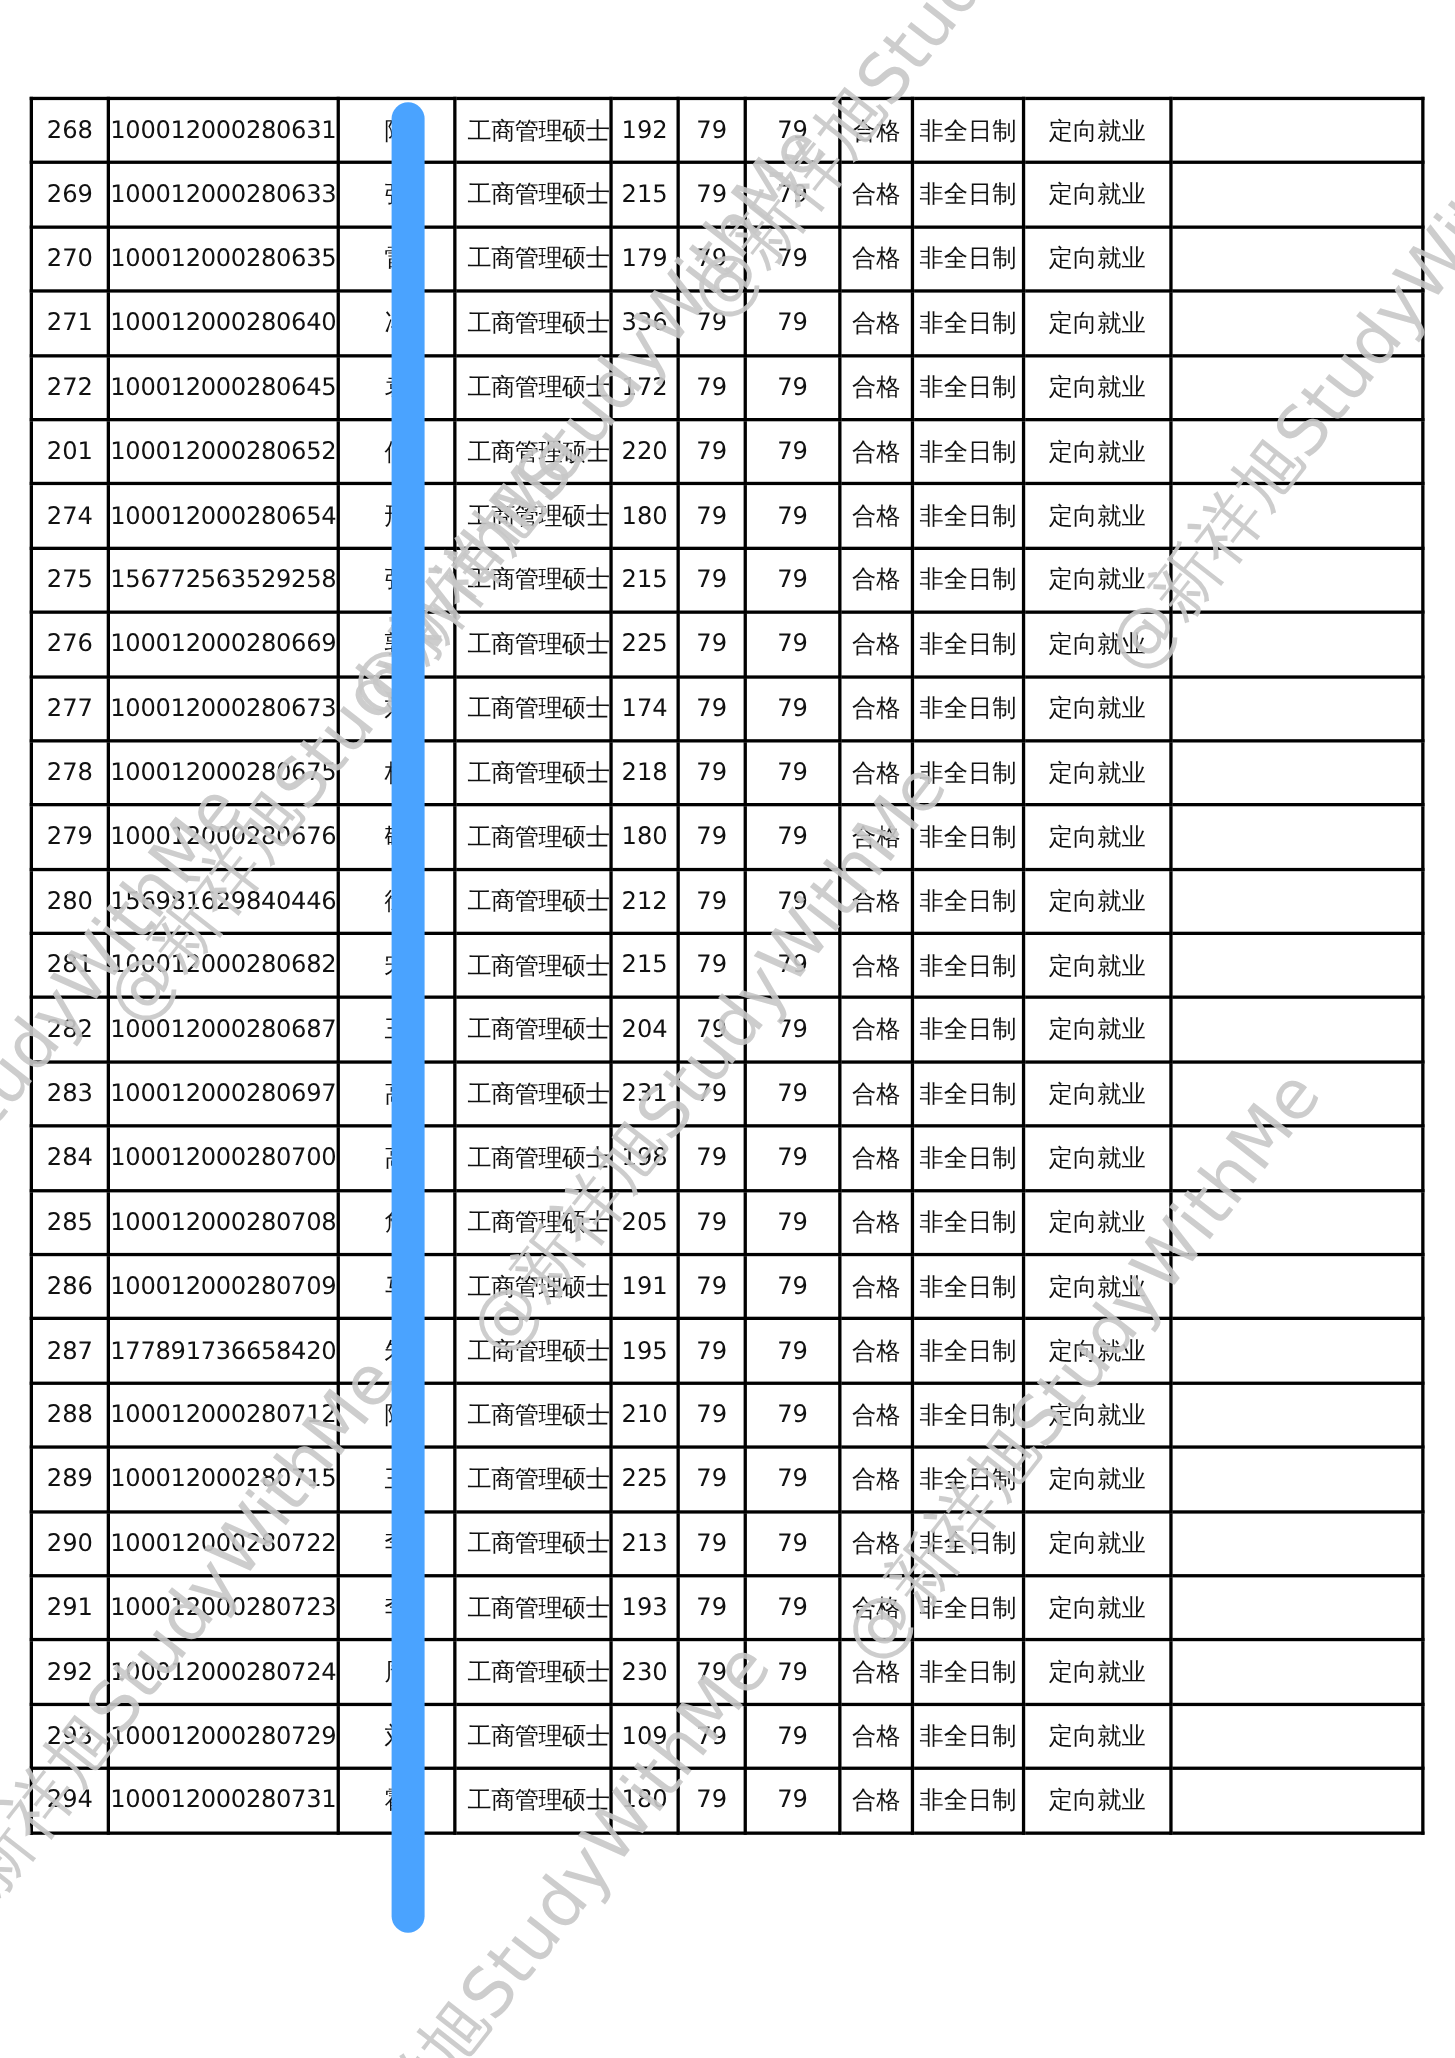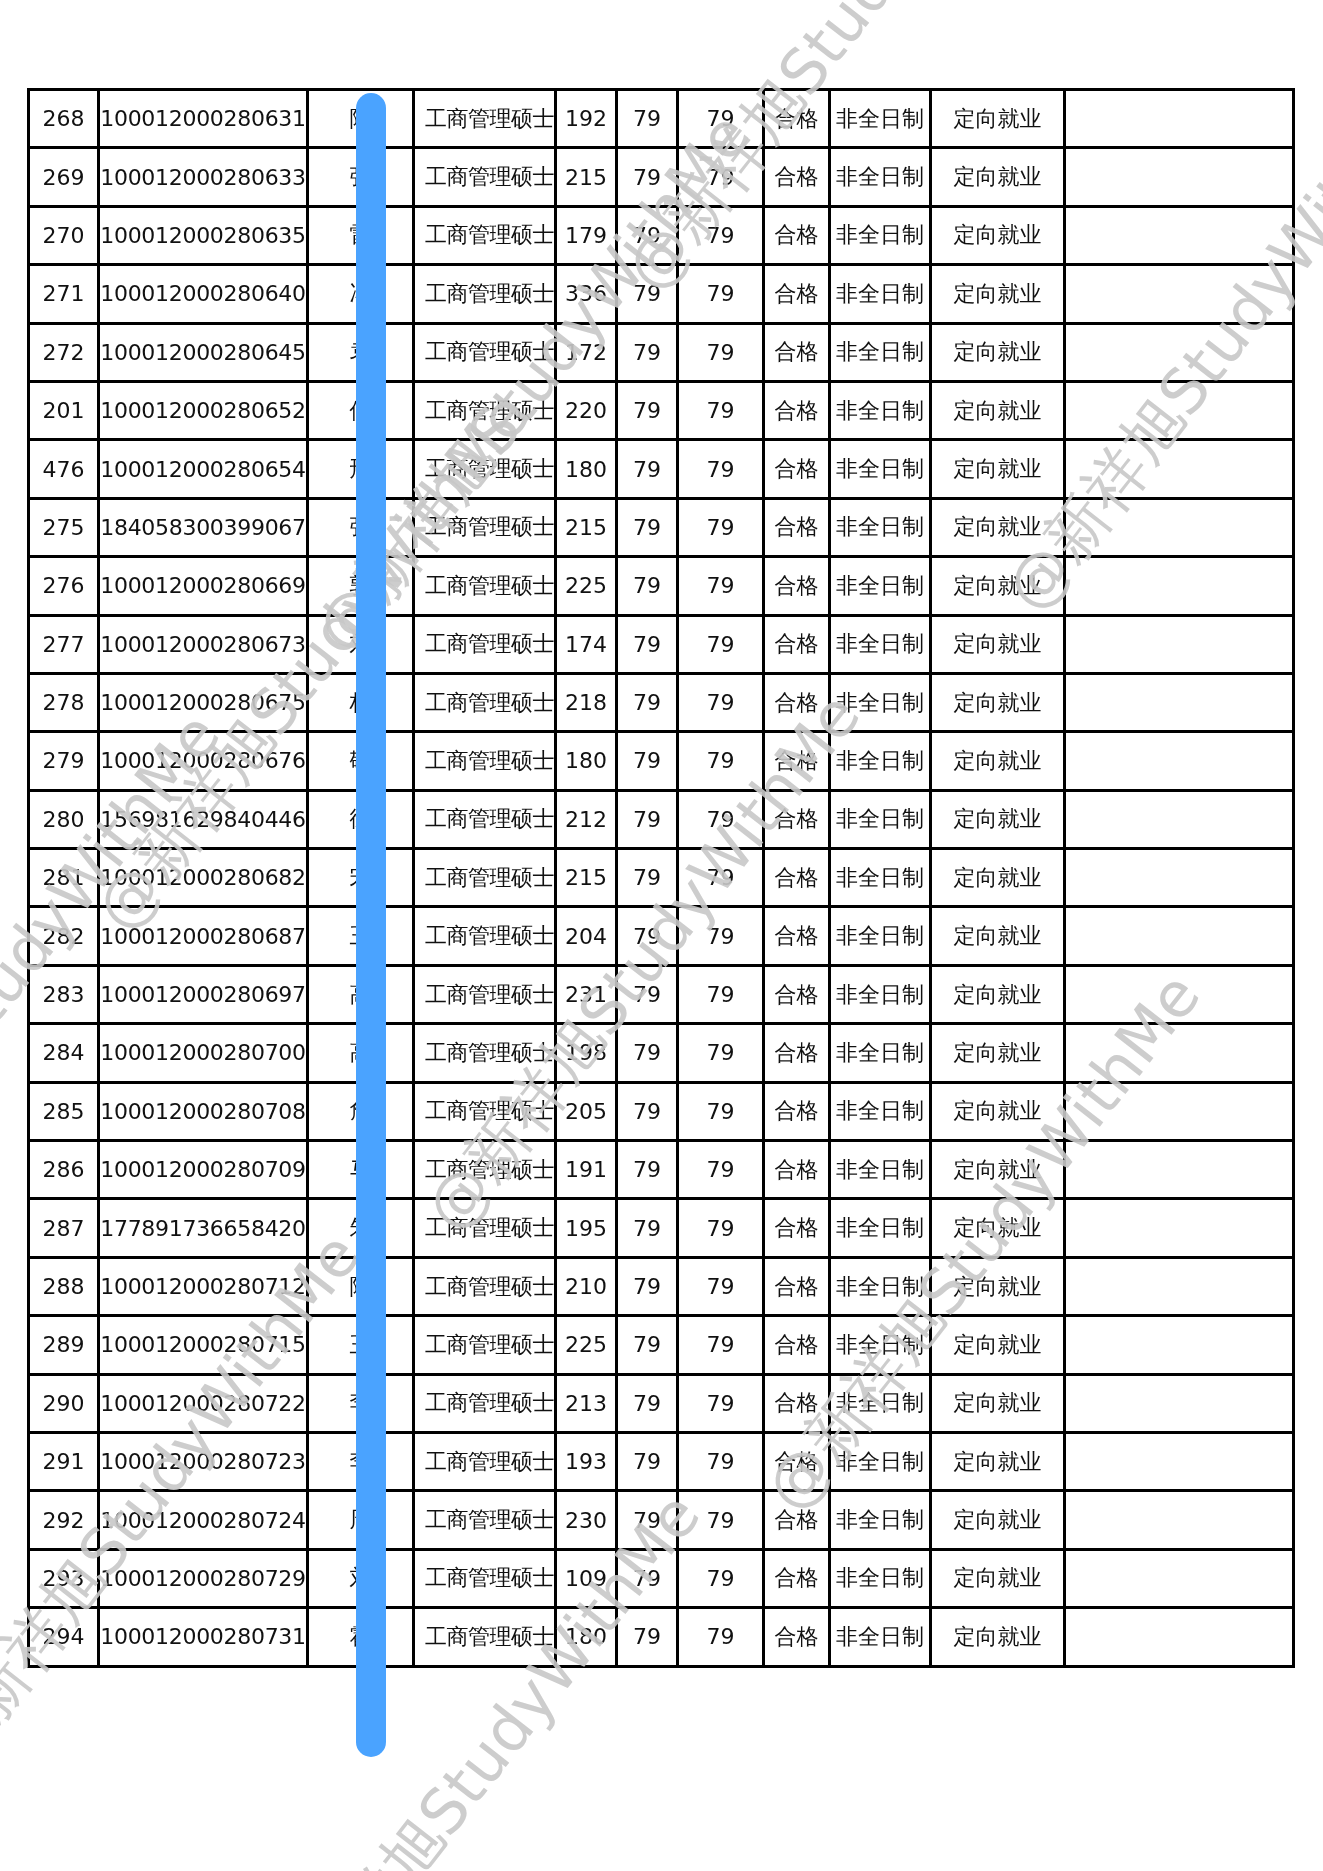--- a/index.html
+++ b/index.html
@@ -126,36 +126,36 @@
     <td>220</td>
     <td>79</td>
     <td>79</td>
     <td>合格</td>
     <td>非全日制</td>
     <td>定向就业</td>
     <td></td>
   </tr>
 
   <tr>
-    <td>476</td>
+    <td>274</td>
     <td class="id">100012000280654</td>
     <td>邢   </td>
     <td class="major">工商管理硕士</td>
     <td>180</td>
     <td>79</td>
     <td>79</td>
     <td>合格</td>
     <td>非全日制</td>
     <td>定向就业</td>
     <td></td>
   </tr>
 
   <tr>
     <td>275</td>
-    <td class="id">184058300399067</td>
+    <td class="id">156772563529258</td>
     <td>张   </td>
     <td class="major">工商管理硕士</td>
     <td>215</td>
     <td>79</td>
     <td>79</td>
     <td>合格</td>
     <td>非全日制</td>
     <td>定向就业</td>
     <td></td>
   </tr>

